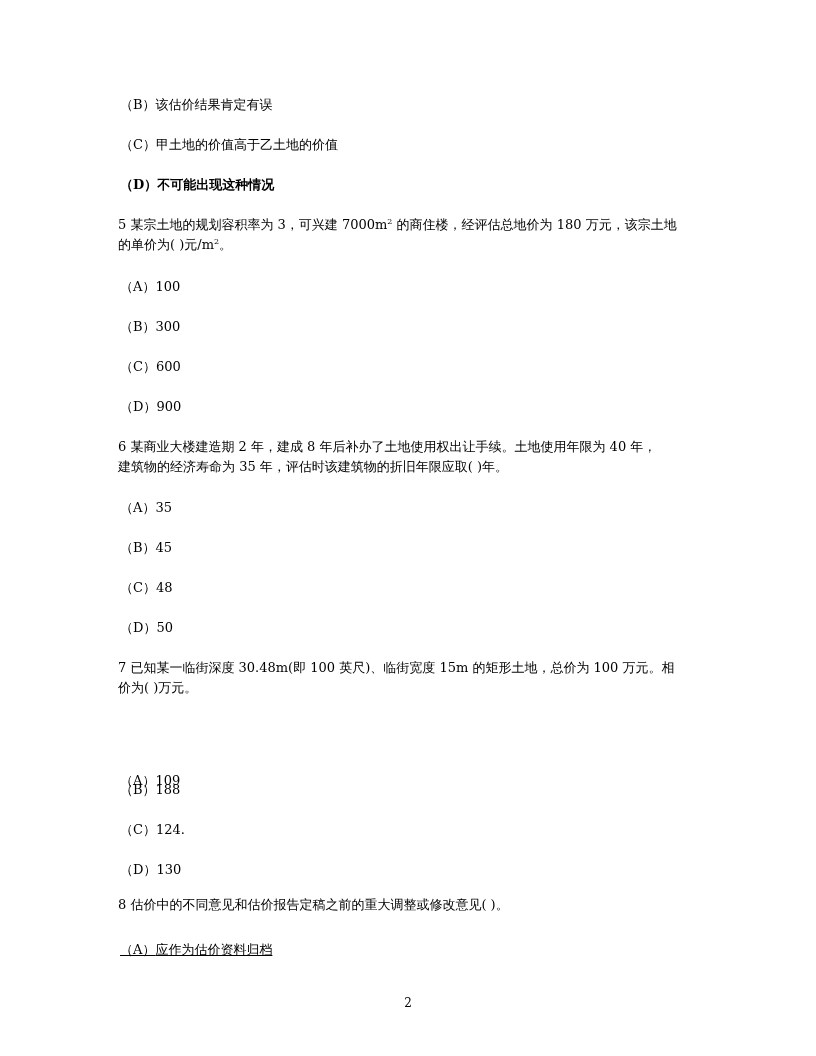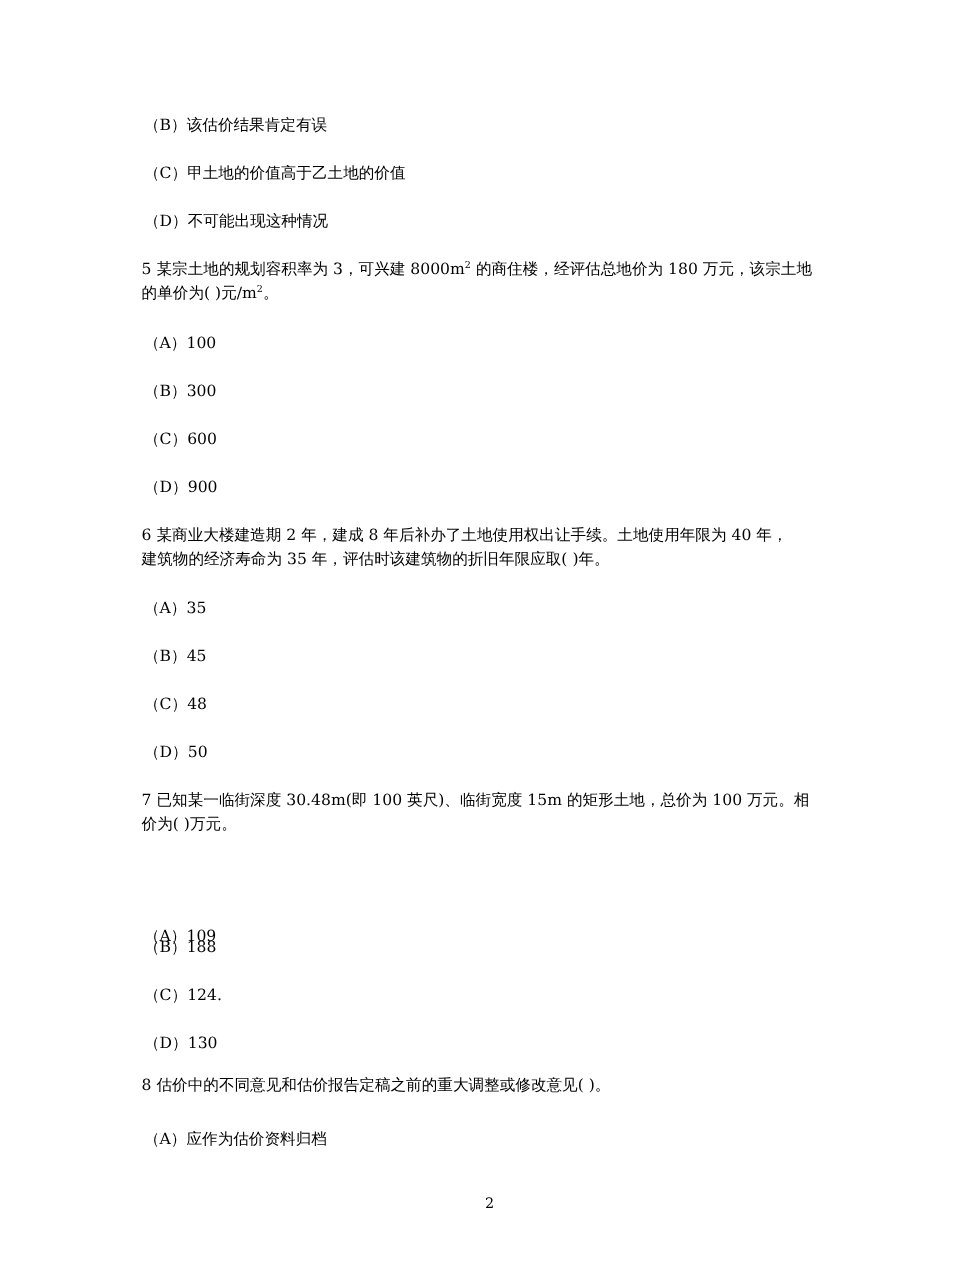--- a/index.html
+++ b/index.html
@@ -16,26 +16,26 @@
 <body>
 
 <div class="page">
 
   <div class="line" style="top:95px;">
     <span>（B）</span><span>该估价结果肯定有误</span>
   </div>
   <div class="line" style="top:135px;">
     <span>（C）</span><span>甲土地的价值高于乙土地的价值</span>
   </div>
-  <div class="line" style="top:175px;">
+  <div class="line" style="top:175px;font-weight:bold;">
     <span>（D）</span><span>不可能出现这种情况</span>
   </div>
 
   <div class="para" style="top:215px;">
-    <span class="row"><span>5 某宗土地的规划容积率为 3，可兴建 8000m</span><sup>2</sup><span> 的商住楼，经评估总地价为 180 万元，该宗土地</span></span>
+    <span class="row"><span>5 某宗土地的规划容积率为 3，可兴建 7000m</span><sup>2</sup><span> 的商住楼，经评估总地价为 180 万元，该宗土地</span></span>
     <span class="row"><span>的单价为( )元/m</span><sup>2</sup><span>。</span></span>
   </div>
   <div class="line" style="top:277px;">
     <span>（A）</span><span>100</span>
   </div>
   <div class="line" style="top:317px;">
     <span>（B）</span><span>300</span>
   </div>
   <div class="line" style="top:357px;">
     <span>（C）</span><span>600</span>
@@ -74,18 +74,18 @@
   <div class="line" style="top:820px;">
     <span>（C）</span><span>124.</span>
   </div>
   <div class="line" style="top:860px;">
     <span>（D）</span><span>130</span>
   </div>
 
   <div class="para" style="top:895px;">
     <span class="row">8  估价中的不同意见和估价报告定稿之前的重大调整或修改意见(    )。</span>
   </div>
-  <div class="line" style="top:940px;">
+  <div class="line" style="top:940px;text-decoration:underline;">
     <span>（A）</span><span>应作为估价资料归档</span>
   </div>
 
   <div class="pagenum">2</div>
 </div>
 
 </body></html>

